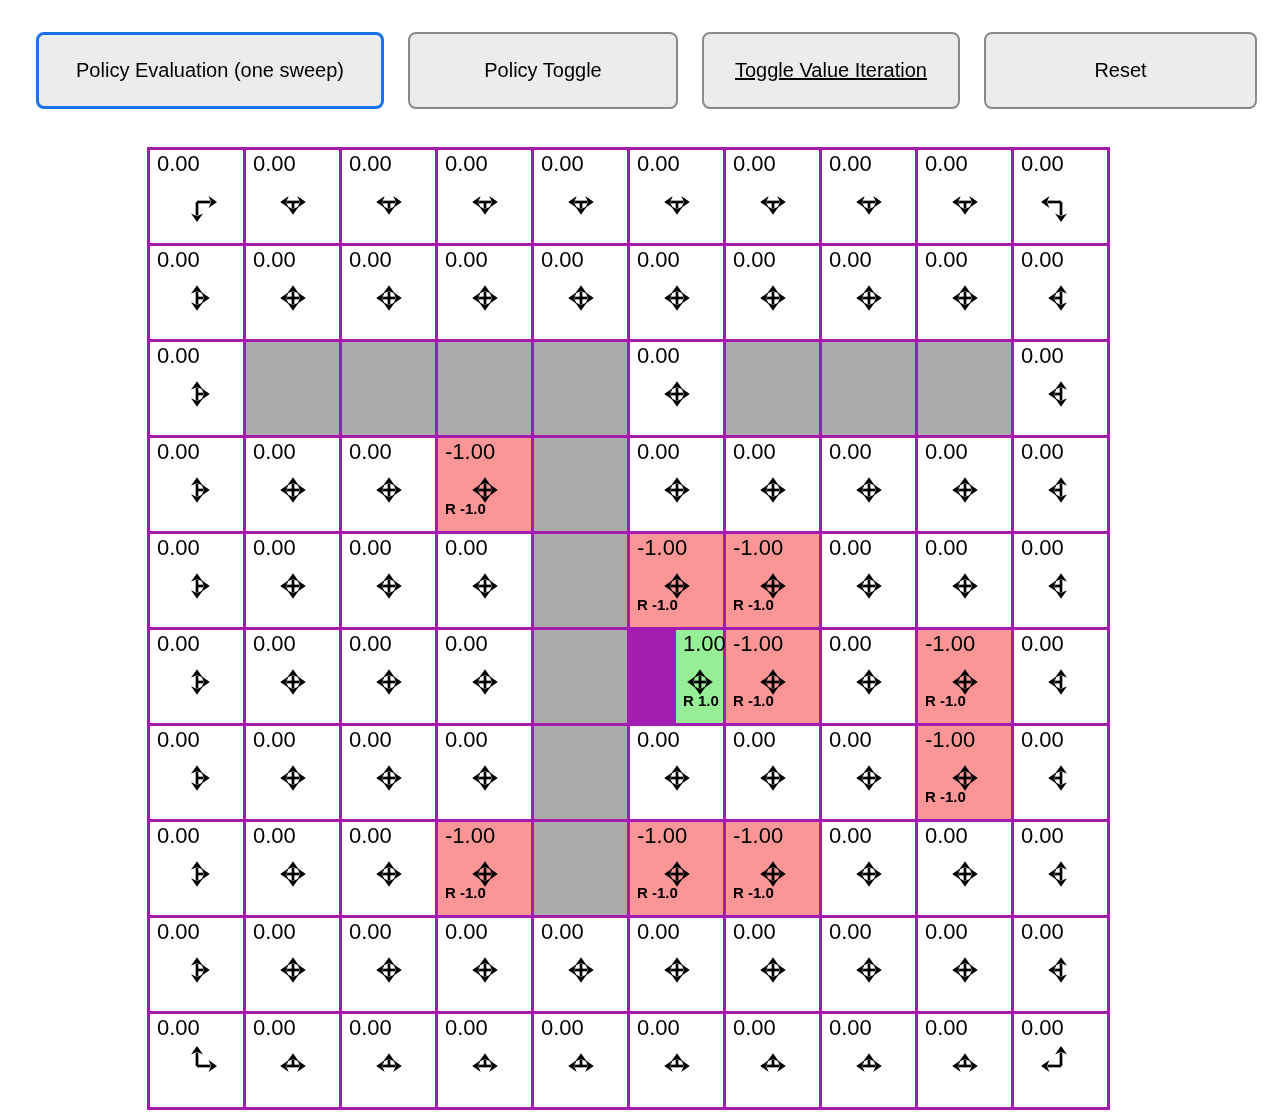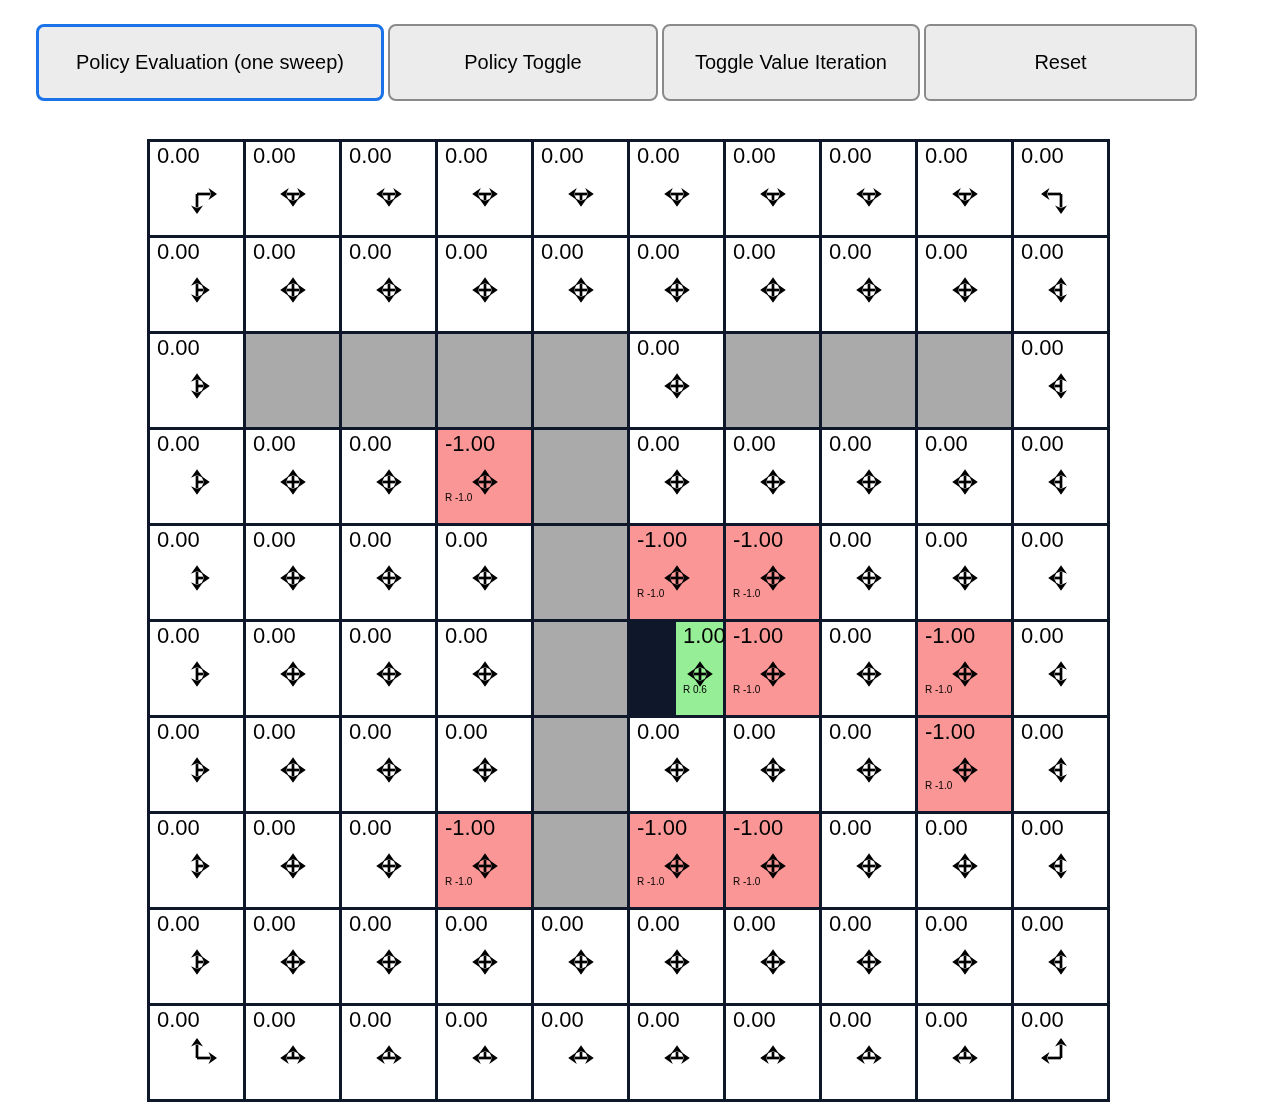--- a/index.html
+++ b/index.html
@@ -1,30 +1,30 @@
 <!DOCTYPE html>
 <html><head>
 <meta charset="utf-8">
 <style>
   html,body{margin:0;padding:0;background:#fff;font-family:"Liberation Sans",sans-serif;color:#000;}
-  .toolbar{display:flex;gap:4px;margin:24px 0 0 36px;}
+  .toolbar{display:flex;gap:24px;margin:32px 0 0 36px;}
   .btn{height:77px;background:#ececec;border:2px solid #8a8a8a;border-radius:8px;
        font-family:"Liberation Sans",sans-serif;font-size:20px;color:#000;padding:0 10px;
        box-sizing:border-box;cursor:pointer;}
   .btn.active{border:3px solid #1a73e8;}
   .btn.b1{width:348px;}
   .btn.b2{width:270px;}
-  .btn.b3{width:258px;}
-  .btn.b4{width:273px;border-radius:6px;}
+  .btn.b3{width:258px;text-decoration:underline;}
+  .btn.b4{width:273px;}
   .grid{display:grid;grid-template-columns:repeat(10,93px);grid-auto-rows:93px;
-        gap:3px;padding:3px;background:#0f172a;width:max-content;margin:38px 0 16px 147px;}
+        gap:3px;padding:3px;background:#a21caf;width:max-content;margin:38px 0 16px 147px;}
   .cell{background:#fff;position:relative;display:flex;align-items:center;justify-content:center;}
   .cell.wall{background:#aaaaaa;}
   .value{position:absolute;top:2px;left:7px;font-size:22px;line-height:1.1;}
-  .reward{position:absolute;bottom:20px;left:7px;font-size:10px;}
+  .reward{position:absolute;bottom:14px;left:7px;font-size:15px;font-weight:bold;}
   .arrows{margin-top:10px;}
 </style>
 </head>
 <body>
 
 <div class="toolbar">
   <button class="btn b1 active">Policy Evaluation (one sweep)</button>
   <button class="btn b2">Policy Toggle</button>
   <button class="btn b3">Toggle Value Iteration</button>
   <button class="btn b4">Reset</button>
@@ -918,21 +918,21 @@
         </g>
         <g transform="rotate(180)">
           <line x1="0" y1="0" x2="6.5" y2="0" stroke="#000" stroke-width="2.7"></line>
           <path d="M12.8,0 L4.2,-6 L7,0 L4.2,6 Z" fill="#000"></path>
         </g>
         <g transform="rotate(0)">
           <line x1="0" y1="0" x2="6.5" y2="0" stroke="#000" stroke-width="2.7"></line>
           <path d="M12.8,0 L4.2,-6 L7,0 L4.2,6 Z" fill="#000"></path>
         </g>
       </svg>
-      <span class="reward">R 0.6</span>
+      <span class="reward">R 1.0</span>
     </div>
     <div class="cell" style="background: rgb(250, 150, 150);">
       <span class="value">-1.00</span>
       <svg class="arrows" width="44" height="44" viewBox="-22 -22 44 44">
         <g transform="rotate(270)">
           <line x1="0" y1="0" x2="6.5" y2="0" stroke="#000" stroke-width="2.7"></line>
           <path d="M12.8,0 L4.2,-6 L7,0 L4.2,6 Z" fill="#000"></path>
         </g>
         <g transform="rotate(90)">
           <line x1="0" y1="0" x2="6.5" y2="0" stroke="#000" stroke-width="2.7"></line>

